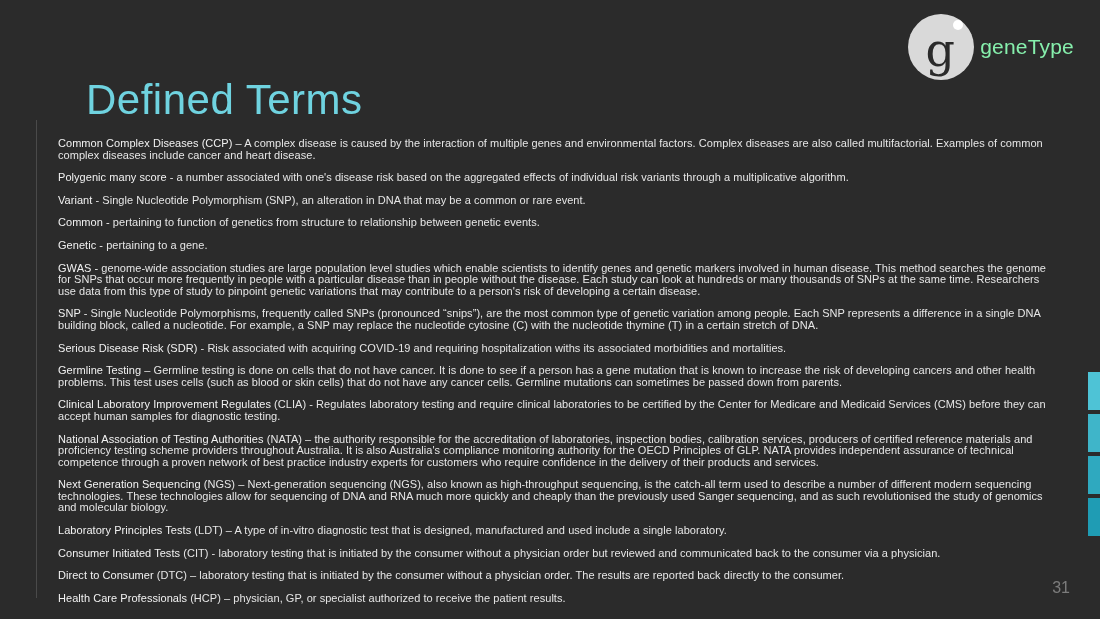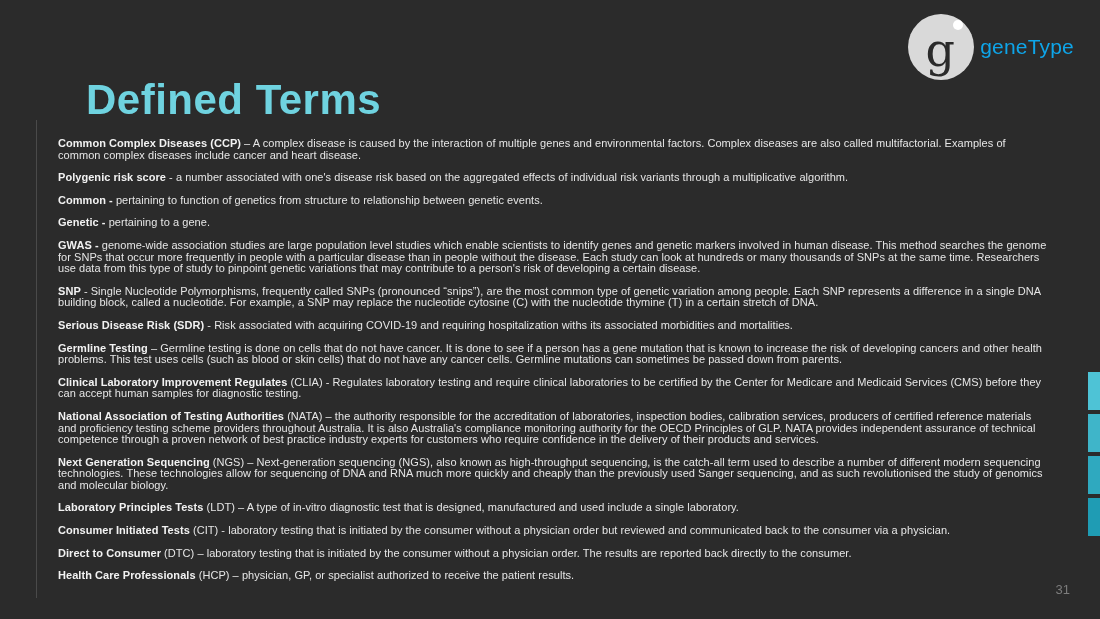--- a/index.html
+++ b/index.html
@@ -59,72 +59,72 @@
   .logo-dot {
     position: absolute;
     width: 10px;
     height: 10px;
     border-radius: 50%;
     background: #ffffff;
     top: 6px;
     right: 11px;
   }
   .logo-text {
-    color: #0ea5e9;
+    color: #86efac;
     font-size: 21px;
     letter-spacing: 0.2px;
     font-family: "Liberation Sans", sans-serif;
   }
   
   .title {
     position: absolute;
     left: 86px;
     top: 48px;
     color: #6fd3e0;
     font-size: 42px;
-    font-weight: 700;
+    font-weight: 400;
     letter-spacing: 0.5px;
     font-family: "Liberation Sans", sans-serif;
   }
   
   .terms {
     position: absolute;
     left: 58px;
     top: 127px;
     width: 990px;
   }
   .term {
     color: #e6e6e6;
     font-size: 11px;
     line-height: 11.6px;
     margin-bottom: 11px;
     letter-spacing: 0.05px;
   }
   .term .t-name {
-    font-weight: bold;
+    font-weight: normal;
     color: #f2f2f2;
   }
   
   .accent {
     position: absolute;
     right: 0;
     width: 12px;
   }
   .accent-1 { top: 372px; height: 38px; background: #4ec3d6; }
   .accent-2 { top: 414px; height: 38px; background: #3fb5c9; }
   .accent-3 { top: 456px; height: 38px; background: #2fa9bf; }
   .accent-4 { top: 498px; height: 38px; background: #1f9cb4; }
 
   
   .page-num {
     position: absolute;
     right: 30px;
     bottom: 22px;
     color: #7c7c7c;
-    font-size: 13px;
+    font-size: 16px;
   }
 </style>
 </head>
 <body>
 
 <div class="slide">
 
   <div class="left-rule"></div>
 
   <div class="logo">
@@ -132,21 +132,22 @@
       <span class="g-glyph">g</span>
       <span class="logo-dot"></span>
     </div>
     <div class="logo-text">geneType</div>
   </div>
 
   <h1 class="title">Defined Terms</h1>
 
   <div class="terms">
     <p class="term"><span class="t-name">Common Complex Diseases (CCP)</span><span> – A complex disease is caused by the interaction of multiple genes and environmental factors. Complex diseases are also called multifactorial. Examples of common complex diseases include cancer and heart disease.</span></p>
-    <p class="term"><span class="t-name">Polygenic risk score</span><span> - a number associated with one's disease risk based on the aggregated effects of individual risk variants through a multiplicative algorithm.</span></p>
+    <p class="term"><span class="t-name">Polygenic many score</span><span> - a number associated with one's disease risk based on the aggregated effects of individual risk variants through a multiplicative algorithm.</span></p>
+    <p class="term"><span class="t-name">Variant</span><span> - Single Nucleotide Polymorphism (SNP), an alteration in DNA that may be a common or rare event.</span></p>
     <p class="term"><span class="t-name">Common -</span><span> pertaining to function of genetics from structure to relationship between genetic events.</span></p>
     <p class="term"><span class="t-name">Genetic -</span><span> pertaining to a gene.</span></p>
     <p class="term"><span class="t-name">GWAS -</span><span> genome-wide association studies are large population level studies which enable scientists to identify genes and genetic markers involved in human disease. This method searches the genome for SNPs that occur more frequently in people with a particular disease than in people without the disease. Each study can look at hundreds or many thousands of SNPs at the same time. Researchers use data from this type of study to pinpoint genetic variations that may contribute to a person's risk of developing a certain disease.</span></p>
     <p class="term"><span class="t-name">SNP</span><span> - Single Nucleotide Polymorphisms, frequently called SNPs (pronounced “snips”), are the most common type of genetic variation among people. Each SNP represents a difference in a single DNA building block, called a nucleotide. For example, a SNP may replace the nucleotide cytosine (C) with the nucleotide thymine (T) in a certain stretch of DNA.</span></p>
     <p class="term"><span class="t-name">Serious Disease Risk (SDR)</span><span> -  Risk associated with acquiring COVID-19 and requiring hospitalization withs its associated morbidities and mortalities.</span></p>
     <p class="term"><span class="t-name">Germline Testing</span><span> – Germline testing is done on cells that do not have cancer. It is done to see if a person has a gene mutation that is known to increase the risk of developing cancers and other health problems. This test uses cells (such as blood or skin cells) that do not have any cancer cells. Germline mutations can sometimes be passed down from parents.</span></p>
     <p class="term"><span class="t-name">Clinical Laboratory Improvement Regulates</span><span> (CLIA) - Regulates laboratory testing and require clinical laboratories to be certified by the Center for Medicare and Medicaid Services (CMS) before they can accept human samples for diagnostic testing.</span></p>
     <p class="term"><span class="t-name">National Association of Testing Authorities</span><span> (NATA) –  the authority responsible for the accreditation of laboratories, inspection bodies, calibration services, producers of certified reference materials and proficiency testing scheme providers throughout Australia. It is also Australia's compliance monitoring authority for the OECD Principles of GLP. NATA provides independent assurance of technical competence through a proven network of best practice industry experts for customers who require confidence in the delivery of their products and services.</span></p>
     <p class="term"><span class="t-name">Next Generation Sequencing</span><span> (NGS) – Next-generation sequencing (NGS), also known as high-throughput sequencing, is the catch-all term used to describe a number of different modern sequencing technologies. These technologies allow for sequencing of DNA and RNA much more quickly and cheaply than the previously used Sanger sequencing, and as such revolutionised the study of genomics and molecular biology.</span></p>
     <p class="term"><span class="t-name">Laboratory Principles Tests</span><span> (LDT) – A type of in-vitro diagnostic test that is designed, manufactured and used include a single laboratory.</span></p>

